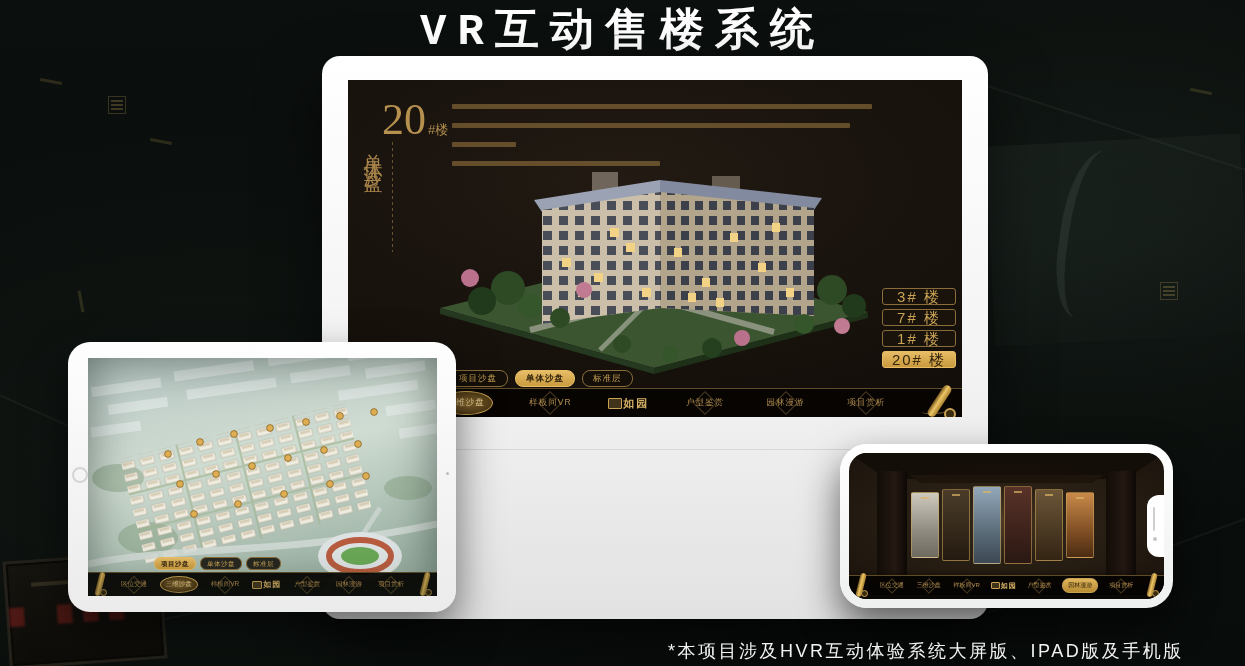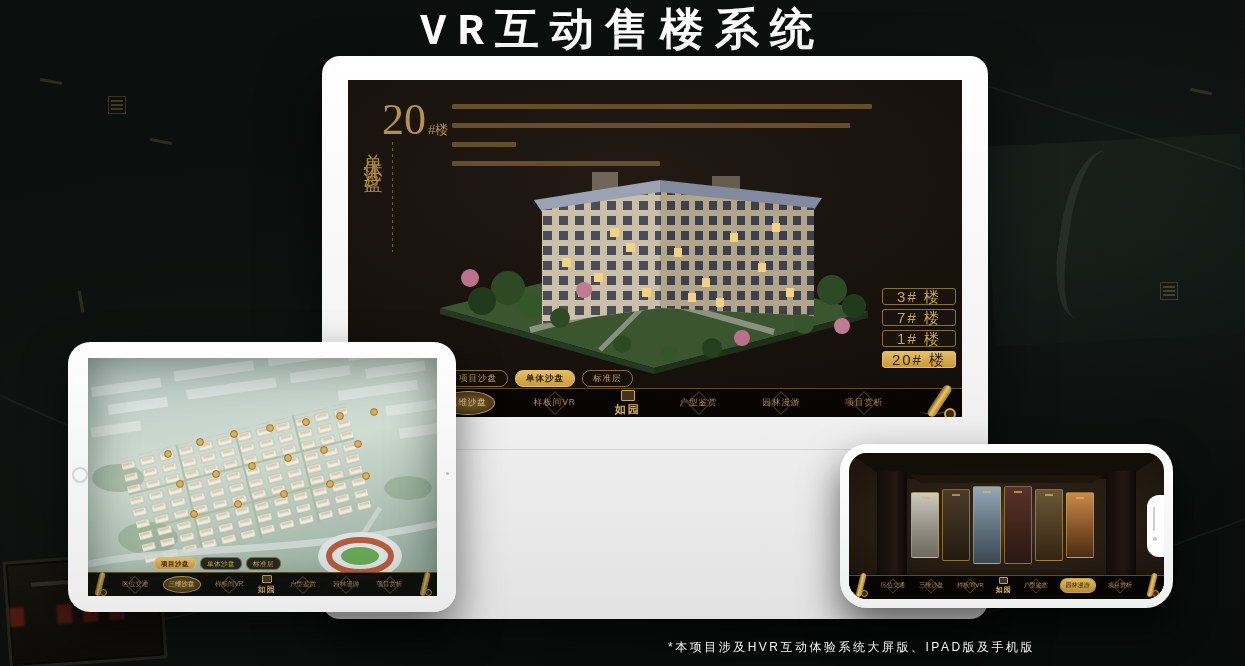--- a/index.html
+++ b/index.html
@@ -31,21 +31,21 @@
      box-shadow:0 4px 0 rgba(205,170,95,.45),0 8px 0 rgba(205,170,95,.45);}
   .gsq1{left:108px;top:96px;}.gsq2{left:1160px;top:282px;}
   .bg-speck{position:absolute;width:22px;height:3px;background:rgba(200,170,90,.18);}
   .sp1{left:40px;top:80px;transform:rotate(10deg)}.sp2{left:150px;top:140px;transform:rotate(10deg)}
   .sp3{left:70px;top:300px;transform:rotate(80deg)}.sp4{left:1190px;top:90px;transform:rotate(12deg)}
   .sp5{left:1000px;top:470px;transform:rotate(-8deg)}
 
   
   .title{position:absolute;top:0px;left:0;right:0;text-align:center;color:#ffffff;
          font-size:44px;font-weight:bold;letter-spacing:11px;font-family:Liberation Mono, monospace;}
-  .footnote{position:absolute;left:668px;top:639px;color:#f2f2f2;font-size:12px;letter-spacing:2.5px;}
+  .footnote{position:absolute;left:668px;top:639px;color:#f2f2f2;font-size:18px;letter-spacing:2.5px;}
 
   
   #monitor{position:absolute;left:322px;top:48px;width:666px;height:563px;border-radius:18px;
      background:linear-gradient(180deg,#ffffff,#f3f3f3 55%,#e2e2e2);box-shadow:0 28px 60px rgba(0,0,0,.55);margin-top:8px;}
   #monitor .seam{position:absolute;left:8px;right:8px;top:393px;height:1px;background:#d6d6d6;}
   #monitor-screen{position:absolute;left:26px;top:24px;width:614px;height:337px;overflow:hidden;
      background:radial-gradient(900px 420px at 45% 30%, #221a13 0%, #140f0a 55%, #0b0806 100%);}
   #mon-stand{position:absolute;left:565px;top:511px;width:181px;height:85px;
      background:linear-gradient(90deg,#b9b9b9,#efefef 45%,#d9d9d9 60%,#a8a8a8);
      clip-path:polygon(31% 0,69% 0,100% 100%,0% 100%);}
@@ -79,21 +79,21 @@
 
   .gold-bar{position:absolute;left:0;right:0;bottom:0;background:rgba(6,4,2,.94);
      border-top:1px solid rgba(185,145,75,.5);display:flex;align-items:center;}
   .mon-bar{height:28px;padding:0 6px 0 10px;justify-content:space-between;}
   .m-item{position:relative;color:#b28e4f;font-size:8.5px;letter-spacing:1px;padding:3px 6px;cursor:pointer;white-space:nowrap;}
   .m-item::before{content:"";position:absolute;left:50%;top:50%;width:15px;height:15px;
      border:1px solid rgba(178,142,79,.38);transform:translate(-50%,-50%) rotate(45deg);}
   .m-item.active{background:radial-gradient(ellipse at center,#8a6a30 0%,#4a3614 75%);
      border:1px solid #c9a254;border-radius:50%;color:#ecd396;padding:5px 7px;}
   .m-item.active::before{display:none;}
-  .logo{display:flex;flex-direction:column;align-items:center;gap:1px;cursor:default;}
+  .logo{display:flex;flex-direction:row;align-items:center;gap:1px;cursor:default;}
   .logo .seal{width:12px;height:9px;border:1px solid #c9a254;background:rgba(201,162,84,.3);border-radius:1px;}
   .logo .logo-text{font-family:"Liberation Serif",serif;color:#d8b266;font-size:11px;letter-spacing:2px;font-weight:bold;}
 
   .scroll-icon{position:relative;width:34px;height:34px;flex:0 0 auto;cursor:pointer;}
   .scroll-icon .bar{position:absolute;left:13px;top:-3px;width:9px;height:36px;border-radius:5px;
      background:linear-gradient(90deg,#7c5a1e,#ecc667 45%,#a87f2c);transform:rotate(33deg);}
   .scroll-icon .end{position:absolute;left:22px;bottom:0px;width:8px;height:8px;border-radius:50%;
      border:2px solid #c9a254;background:#3a2c10;}
   .scroll-icon .swoosh{position:absolute;left:0;bottom:6px;width:30px;height:10px;
      border-bottom:1px solid rgba(201,162,84,.55);border-radius:0 0 60% 20%;}

